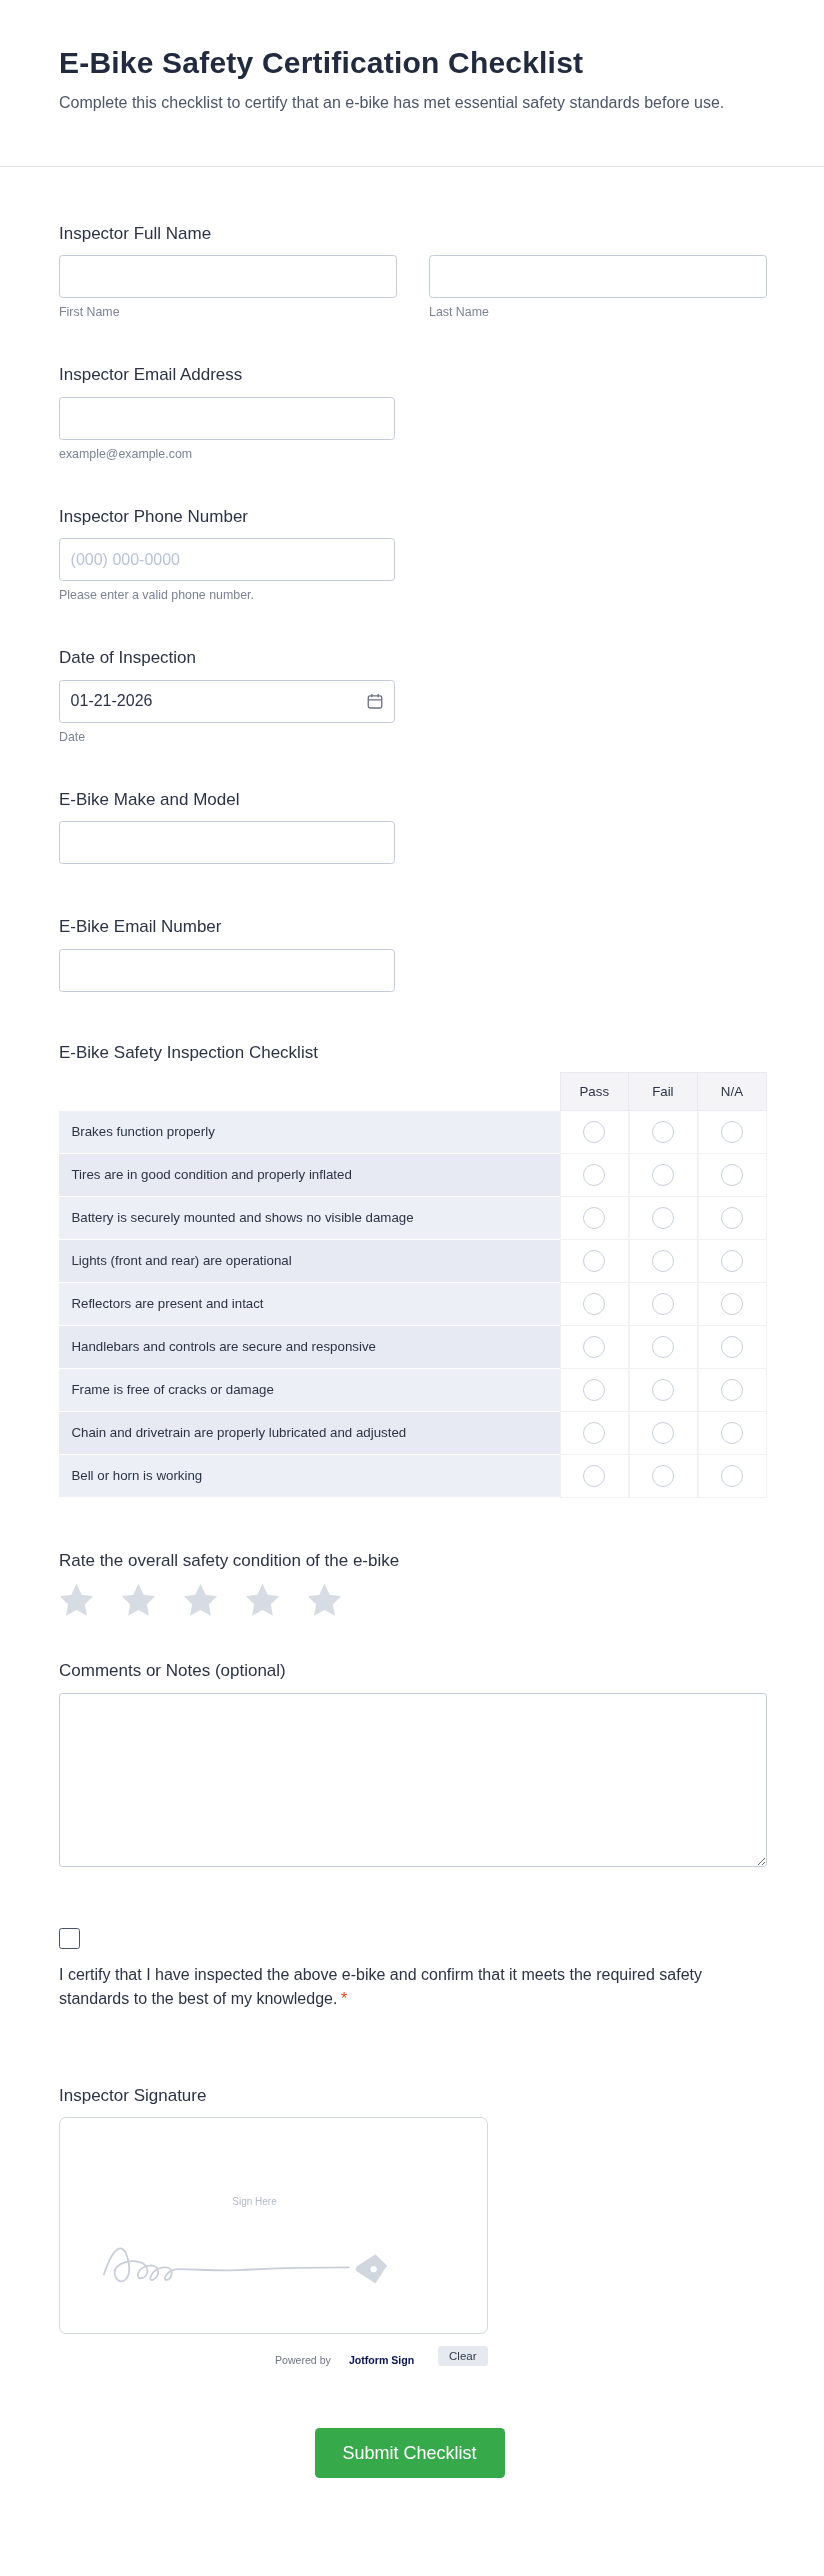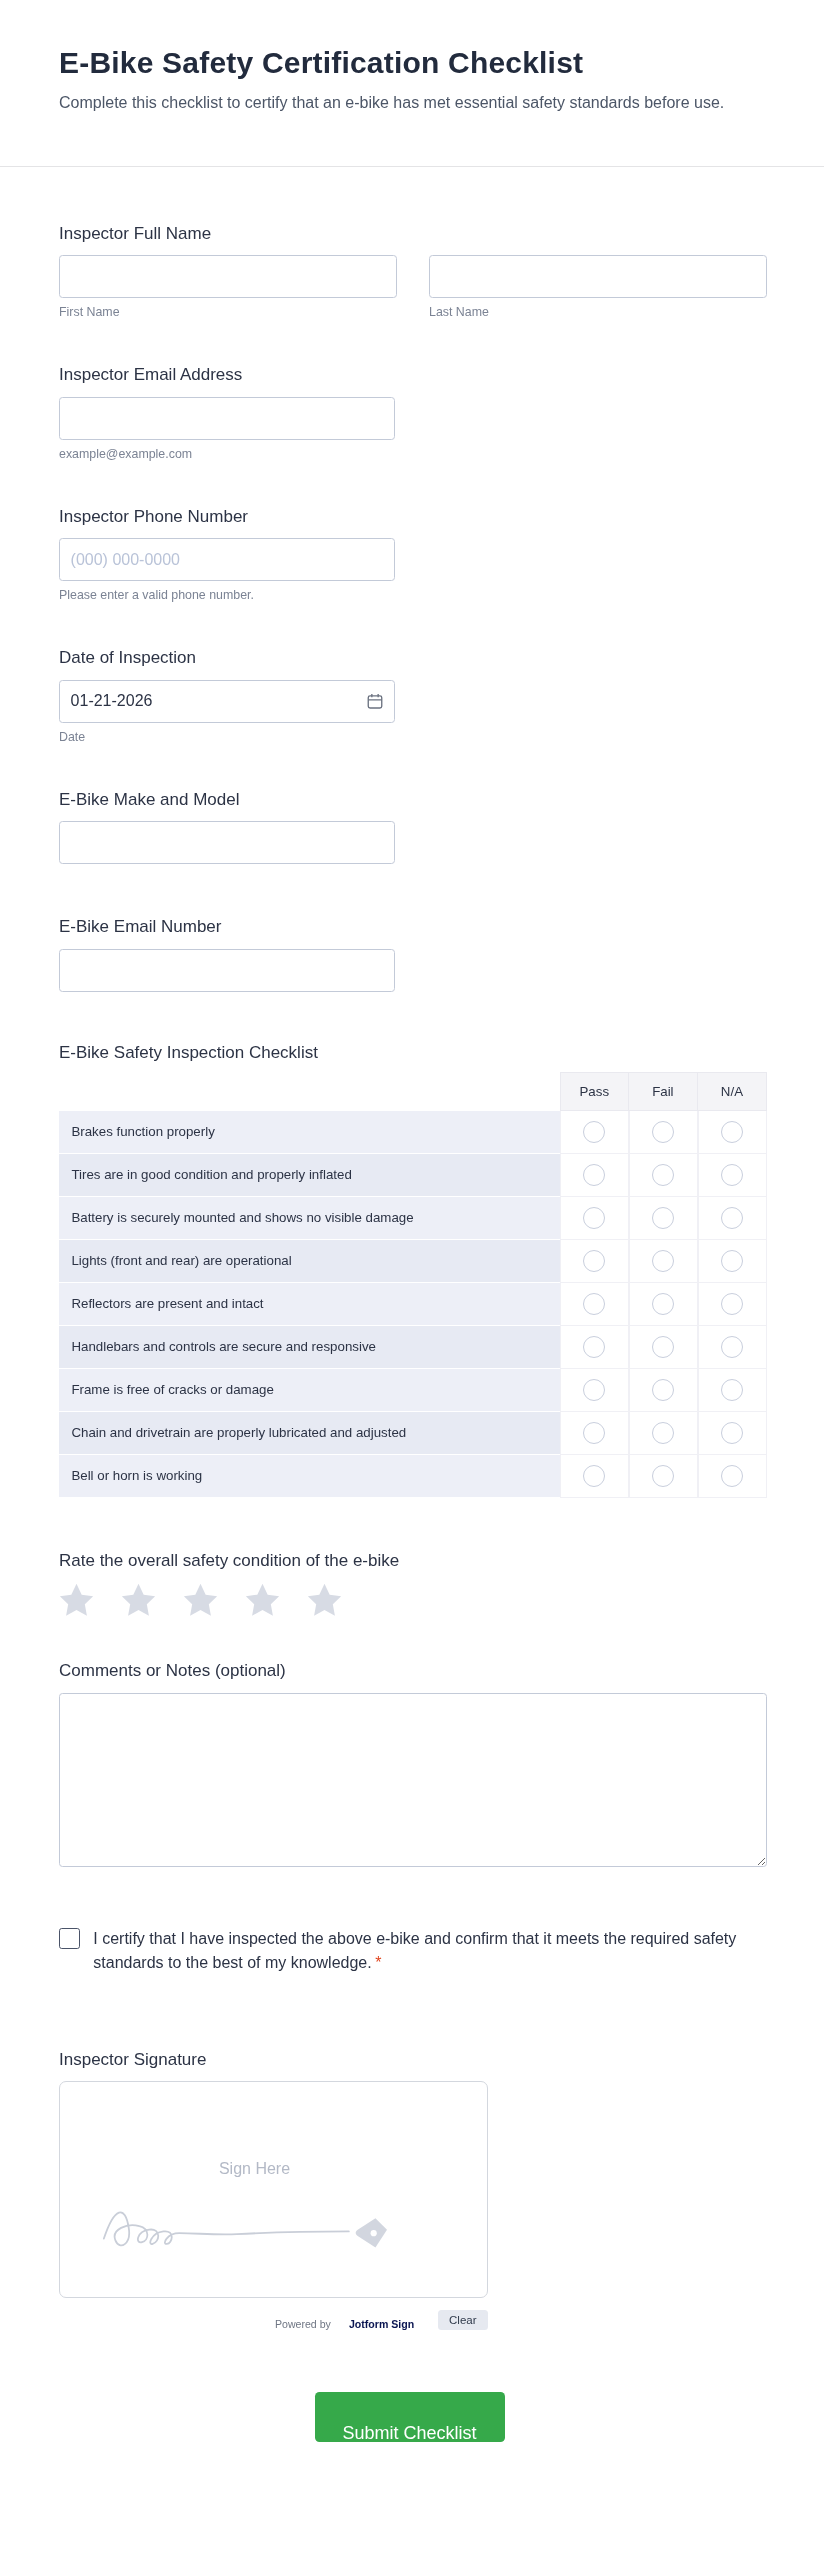--- a/index.html
+++ b/index.html
@@ -139,20 +139,21 @@
     padding: 10.6px;
     resize: vertical;
   }
 
   
   .certify-row {
     display: flex;
     align-items: flex-start;
     gap: 13.3px;
     margin-bottom: 75px;
+    flex-direction: column;
   }
   .checkbox {
     width: 21px; height: 21px;
     border: 1.8px solid #4a5368;
     border-radius: 2.7px;
     background: #fff;
     flex: none;
     margin-top: 1.8px;
     cursor: pointer;
   }
@@ -173,21 +174,21 @@
     border-radius: 7px;
     background: #fff;
     position: relative;
     cursor: pointer;
     overflow: hidden;
   }
   .sign-here {
     position: absolute;
     top: 78px; left: 12px; right: 50px;
     text-align: center;
-    font-size: 16px;
+    font-size: 10px;
     color: #b3b9c6;
   }
   .sig-scribble { position: absolute; left: 35px; top: 105px; }
   .sig-footer {
     width: 429px;
     display: flex;
     justify-content: flex-end;
     align-items: flex-end;
     gap: 18px;
     margin-top: 11.5px;
@@ -206,21 +207,21 @@
     margin-left: 5.3px;
   }
 
   
   .submit-row { margin-top: 62px; text-align: center; }
   .submit-btn {
     display: inline-block;
     min-width: 190px;
     height: 50px;
     line-height: 50px;
-    padding: 16px 25px;
+    padding: 0 25px;
     background: #36a94a;
     color: #ffffff;
     font-family: "Liberation Sans", sans-serif;
     font-size: 18px;
     font-weight: 500;
     border: none;
     border-radius: 4.4px;
     cursor: pointer;
   }
 </style>

